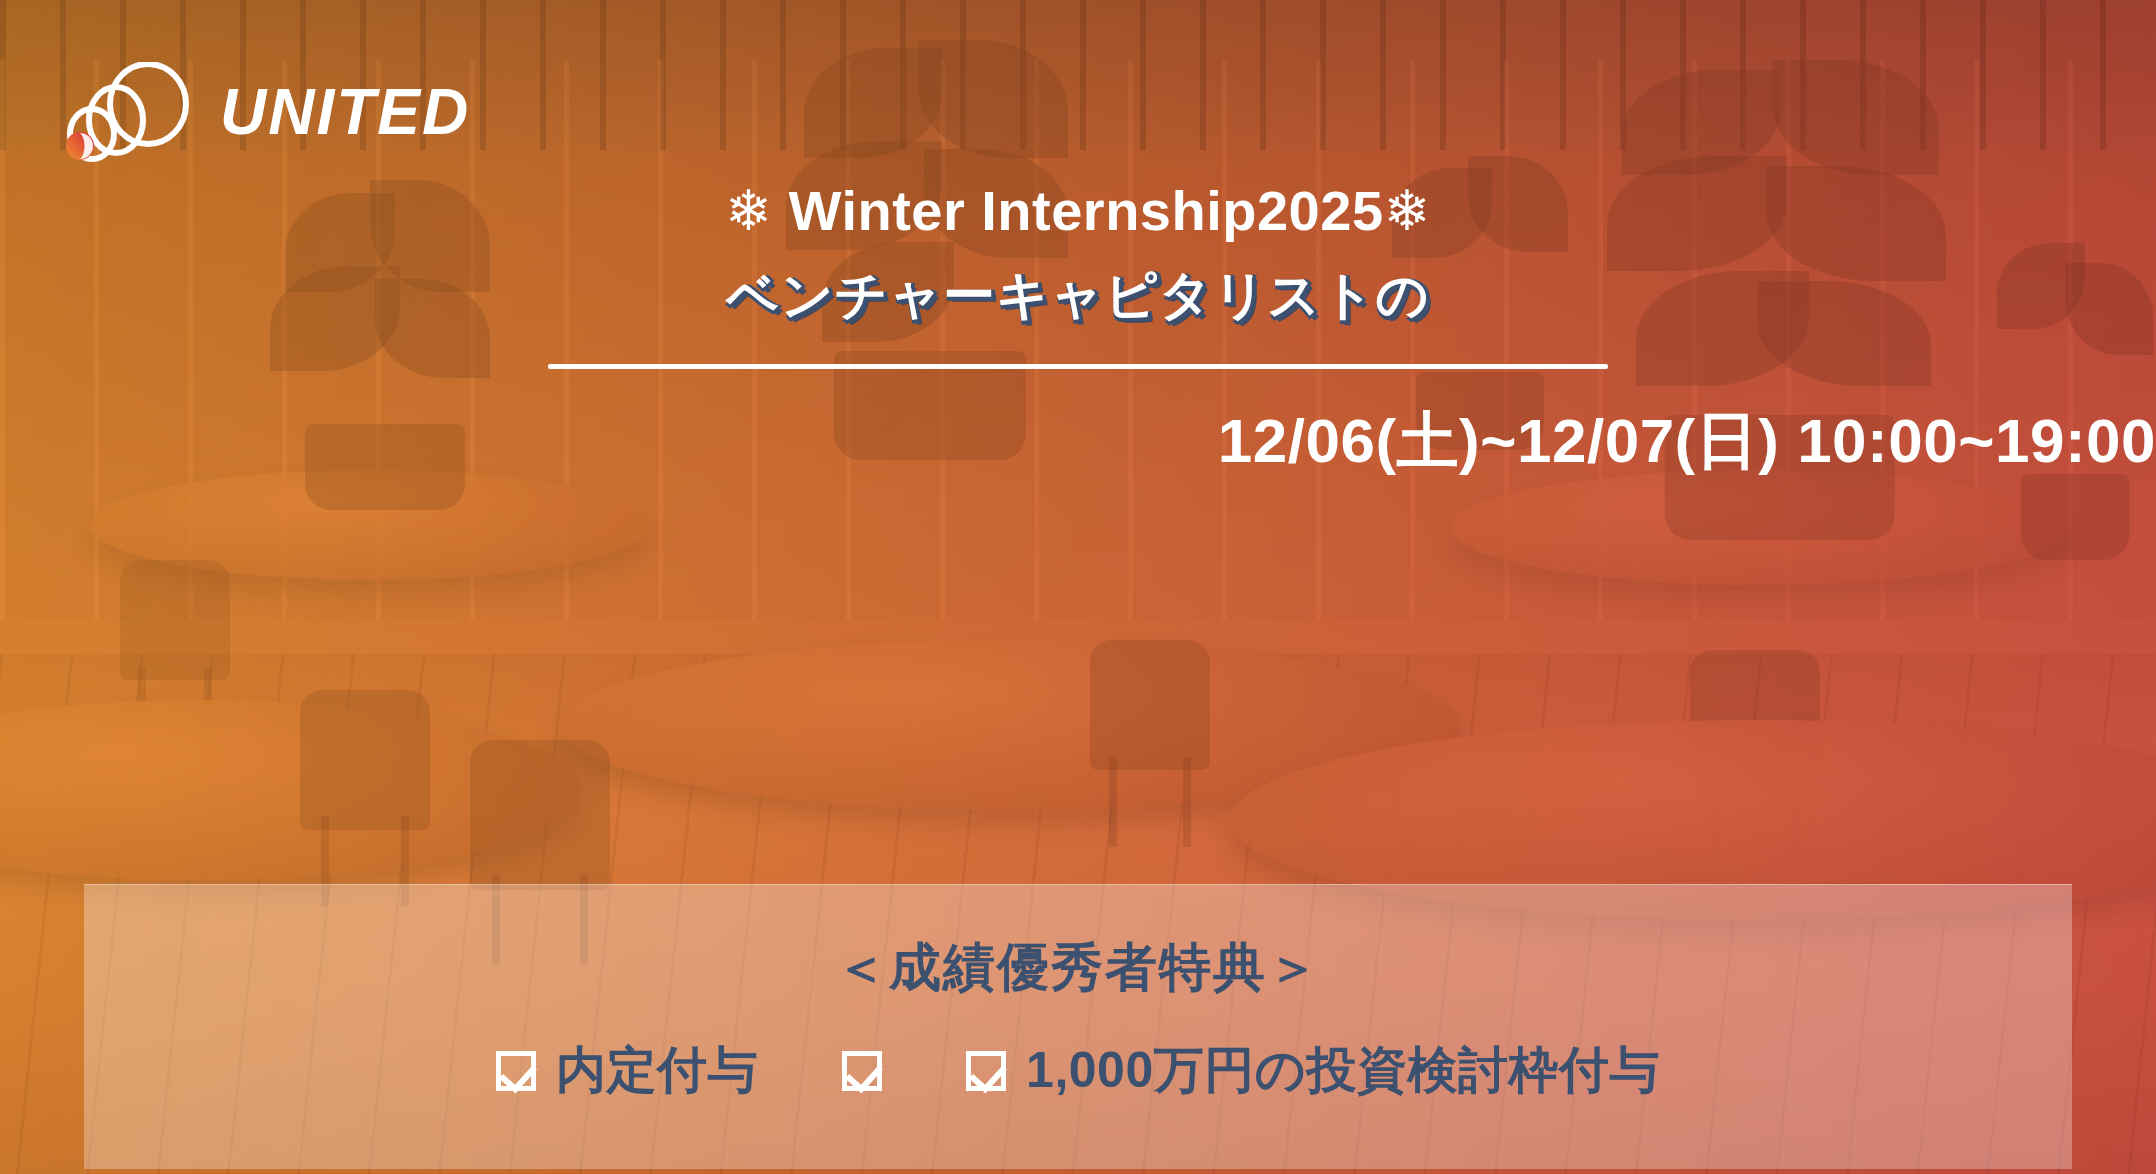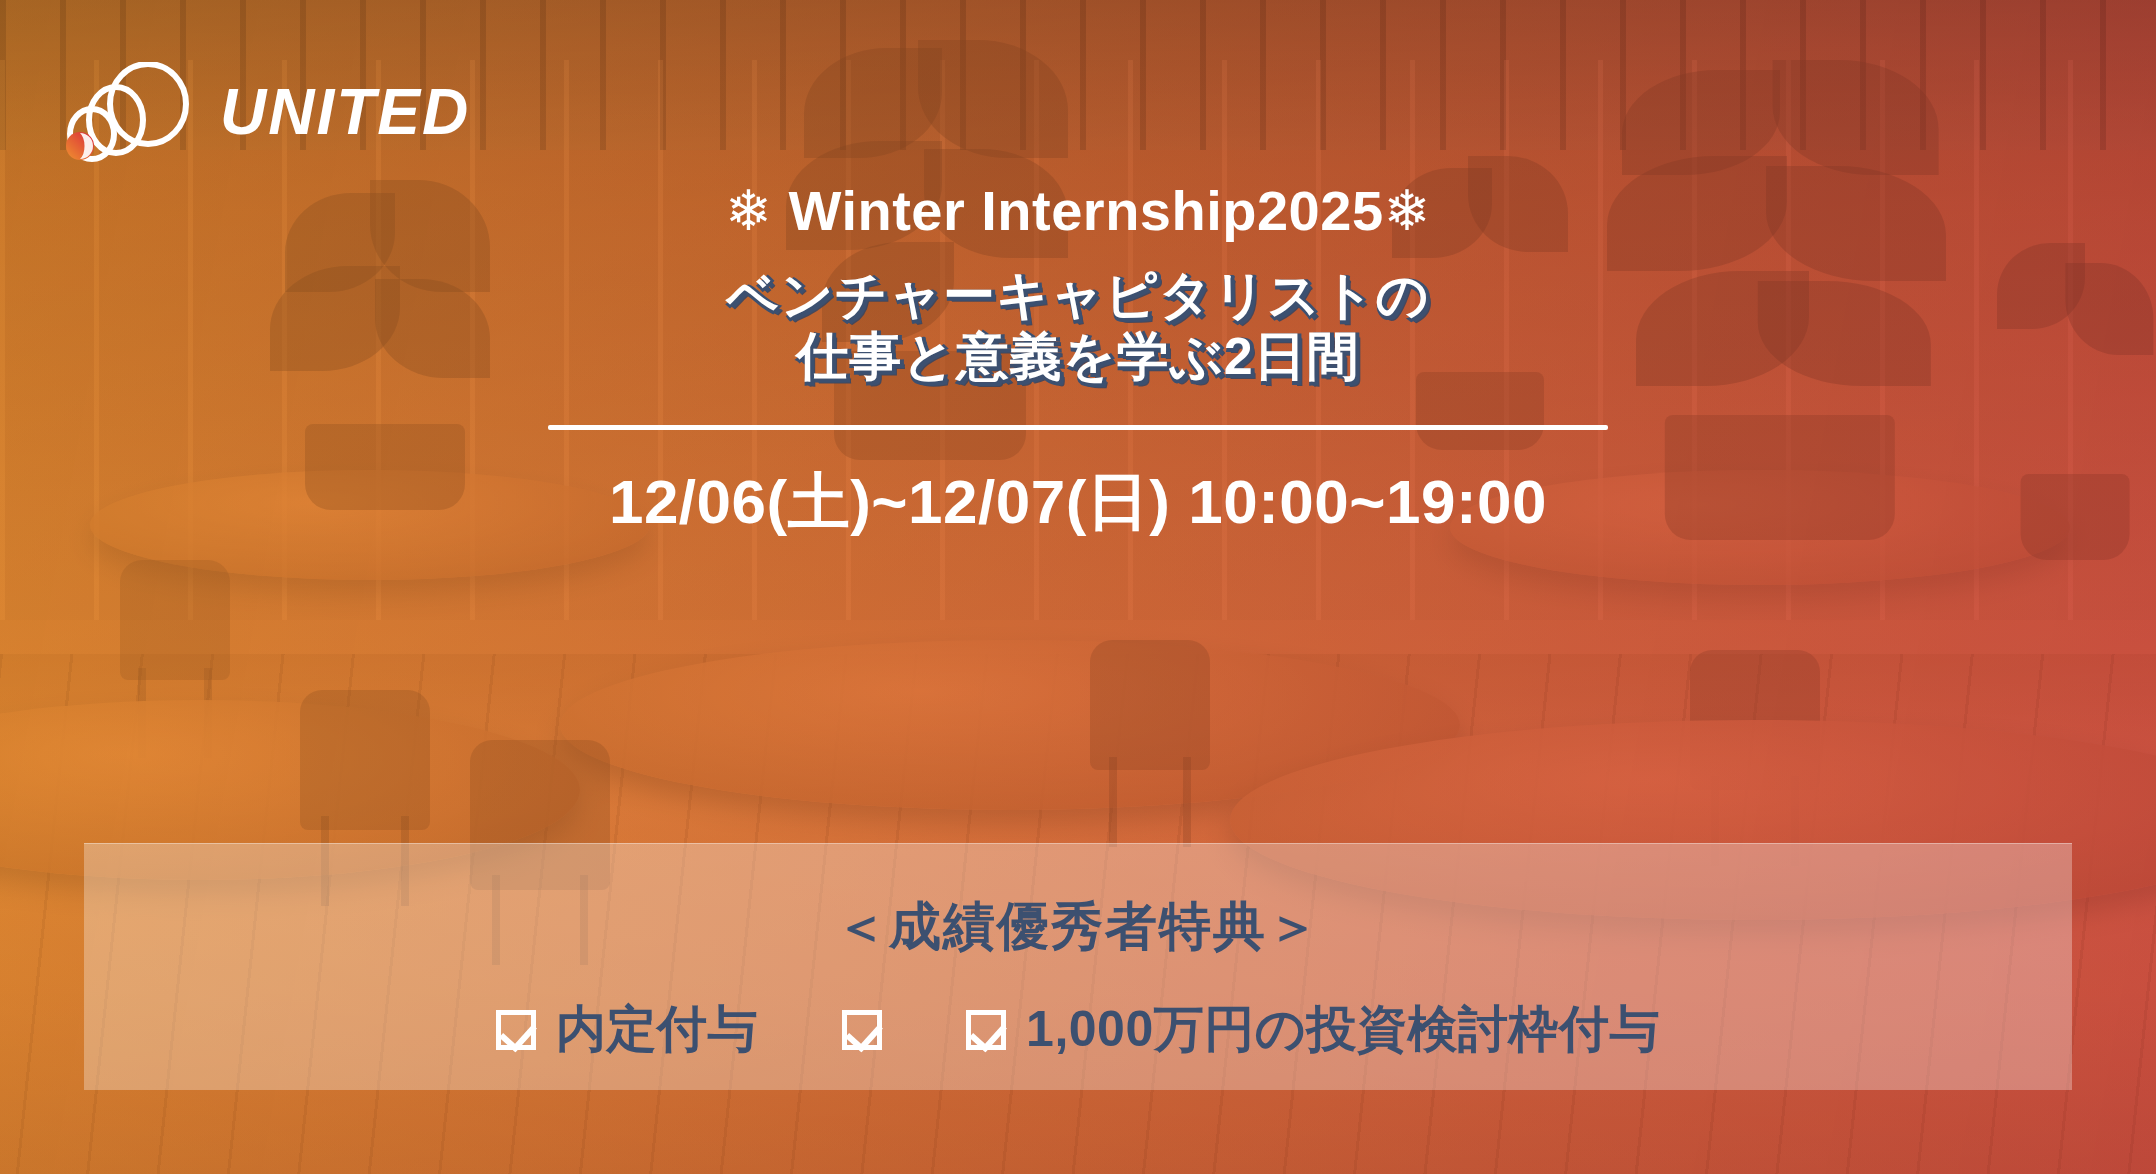--- a/index.html
+++ b/index.html
@@ -168,27 +168,27 @@
     border-radius: 2px;
   }
 
   .schedule {
     margin-top: 32px;
     color: #ffffff;
     font-size: 62px; font-weight: 700;
     line-height: 1.28;
     letter-spacing: .5px;
   }
-  .schedule .ln { display: block; }
+  .schedule .ln { display: block; text-align: right; }
 
   
   .benefits {
     position: absolute;
-    left: 84px; top: 843px;
-    width: 1988px; height: 247px;
+    left: 84px; top: 884px;
+    width: 1988px; height: 285px;
     background: rgba(255,255,255,.30);
     border-top: 1px solid rgba(255,255,255,.35);
   }
   .benefits-title {
     text-align: center;
     color: #3c5070;
     font-size: 52px; font-weight: 700;
     letter-spacing: 2px;
     margin-top: 48px;
   }
@@ -301,21 +301,20 @@
           <path d="M22 71 a13 13 0 0 1 0 26 a9 15 0 0 0 0 -26 z" fill="#ffffff" opacity=".9"></path>
         </svg>
       </span>
       <span class="logo-word">UNITED</span>
     </div>
 
     <div class="headline">
       <div class="event-label">❄ Winter Internship2025❄</div>
       <div class="title-main">
         <span class="ln">ベンチャーキャピタリストの</span>
-        <span class="ln">仕事と意義を学ぶ2日間</span>
       </div>
       <div class="divider"></div>
       <div class="schedule">
         <span class="ln">12/06(土)~12/07(日) 10:00~19:00</span>
       </div>
     </div>
 
     <div class="benefits">
       <div class="benefits-title">＜成績優秀者特典＞</div>
       <div class="benefits-list">

